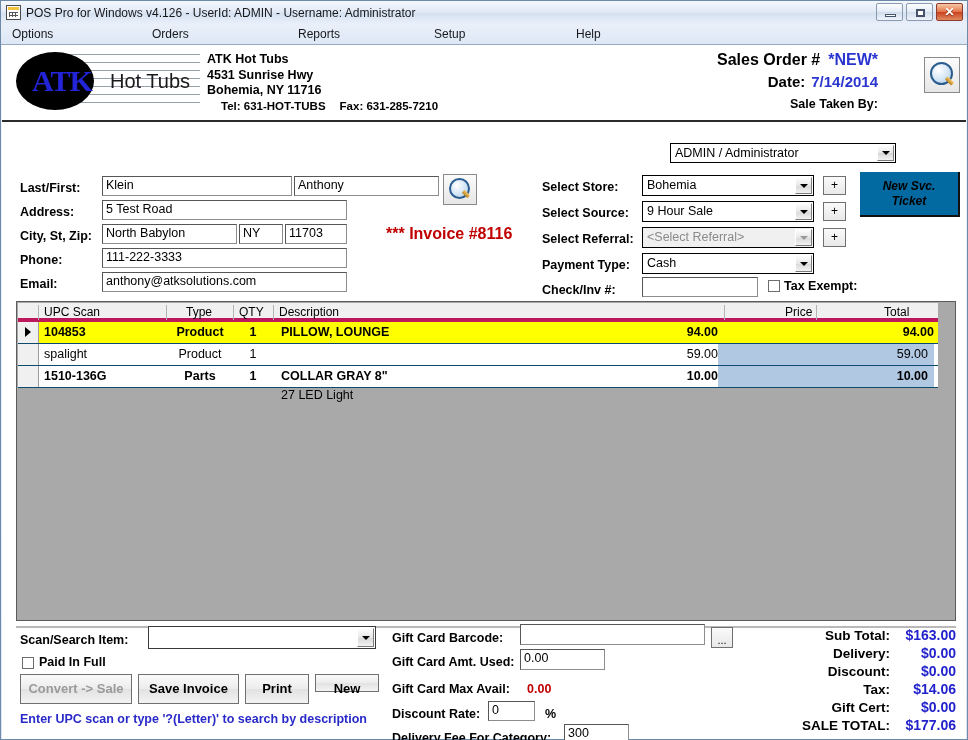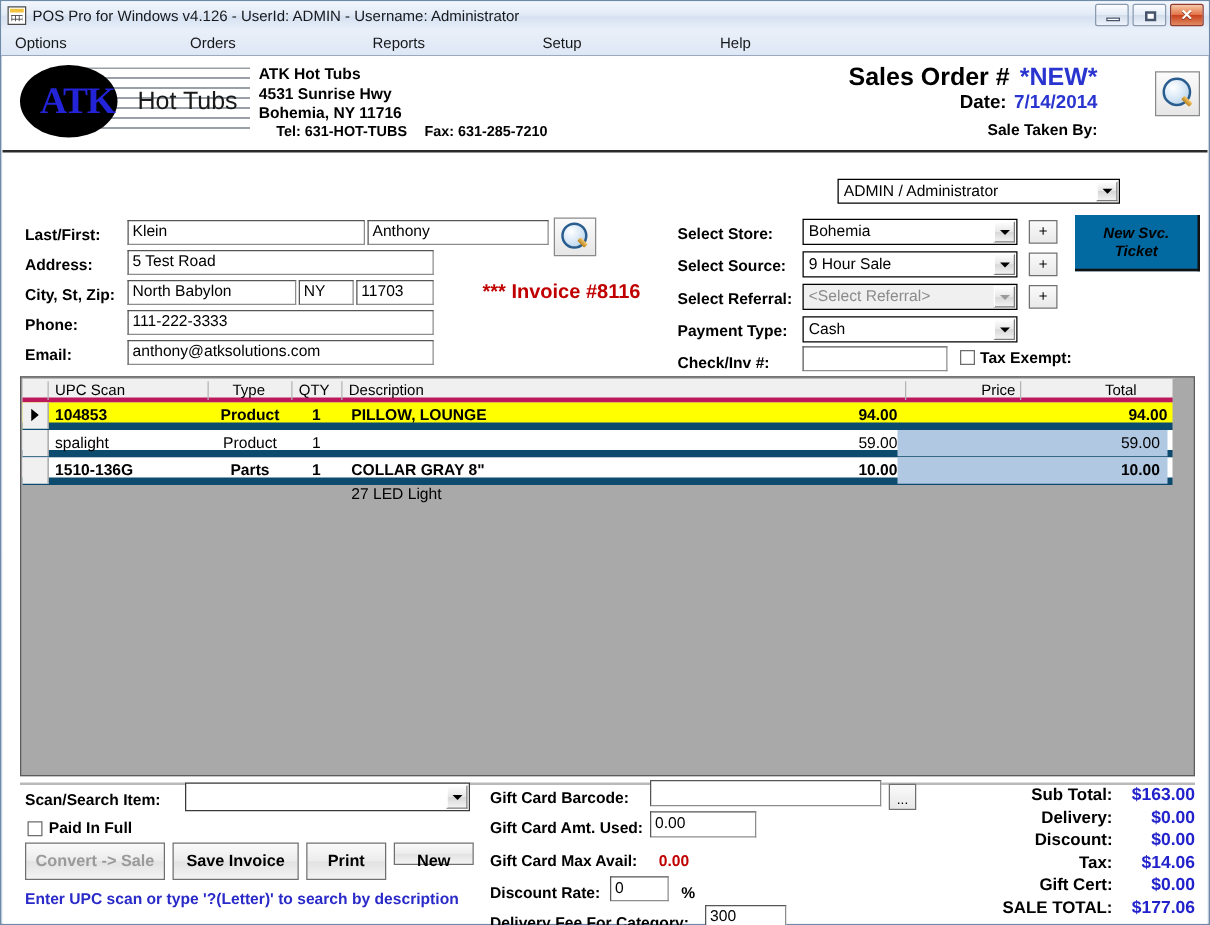--- a/index.html
+++ b/index.html
@@ -68,21 +68,21 @@
     background:repeating-linear-gradient(to bottom,#9aa0a8 0px,#9aa0a8 1px,transparent 1px,transparent 8px);}
   .logo-ell{position:absolute;left:6px;top:2px;width:78px;height:58px;border-radius:50%;background:#000;}
   .logo-atk{position:absolute;left:22px;top:16px;font-size:30px;font-weight:bold;color:#2323d8;
     font-family:"Liberation Serif",serif;letter-spacing:-1px;line-height:30px;}
   .logo-ht{position:absolute;left:100px;top:20px;font-size:20px;color:#1a1a1a;font-family:"Liberation Sans",sans-serif;}
 
   .store{position:absolute;left:205px;top:7px;font-size:12.5px;color:#000;line-height:15.5px;font-weight:bold;}
   .store .tel{font-size:11.5px;}
   .store .tel span{margin-left:14px;}
 
-  .so-label{position:absolute;right:88px;top:6px;font-size:20px;font-weight:bold;color:#000;white-space:nowrap;}
+  .so-label{position:absolute;right:88px;top:6px;font-size:16px;font-weight:bold;color:#000;white-space:nowrap;}
   .so-new{color:#2a35d0;margin-left:8px;}
   .dt-label{position:absolute;right:88px;top:28px;font-size:15px;font-weight:bold;color:#000;white-space:nowrap;}
   .dt-val{color:#2a35d0;margin-left:6px;}
   .hdr-search{position:absolute;right:6px;top:12px;width:36px;height:36px;
     background:linear-gradient(#fbfbfb,#e6e6e6);border:1px solid #8a8a8a;box-sizing:border-box;}
   .stb{position:absolute;right:88px;top:52px;font-size:12.5px;font-weight:bold;color:#000;white-space:nowrap;}
 
   .magn{position:relative;display:block;}
   .magn .ring{position:absolute;border:2px solid #2a5d8f;border-radius:50%;
     background:radial-gradient(circle at 35% 32%,#ffffff 0%,#dceaf7 45%,#a9cbe8 100%);}
@@ -122,21 +122,21 @@
   .chk{position:absolute;width:12px;height:12px;box-sizing:border-box;background:#fff;border:1px solid #6d6d6d;}
 
   
   .grid{position:absolute;left:14px;top:256px;width:940px;height:320px;
     background:#a9a9a9;border:1px solid #5b5b5b;box-sizing:border-box;}
   .grid-inner{position:absolute;left:1px;top:1px;width:922px;bottom:1px;background:#a9a9a9;}
   .ghead{position:absolute;left:0;top:0;width:922px;height:19px;background:#f0f0f0;
     border-bottom:4px solid #be185d;box-sizing:border-box;}
   .gh{position:absolute;top:2px;font-size:12px;color:#000;font-weight:normal;white-space:nowrap;}
   .gsep{position:absolute;top:2px;width:1px;height:15px;background:#b4b4b4;}
-  .grow{position:absolute;left:0;width:922px;height:22px;border-bottom:6px solid #0c4a6e;box-sizing:border-box;}
+  .grow{position:absolute;left:0;width:922px;height:22px;border-bottom:1px solid #0c4a6e;box-sizing:border-box;}
   .grow .selbar{position:absolute;left:0;top:0;width:21px;height:21px;background:#f0f0f0;border-right:1px solid #9b9b9b;box-sizing:border-box;}
   .grow .selbar .arrow{position:absolute;left:7px;top:5px;border-left:6px solid #000;border-top:5px solid transparent;border-bottom:5px solid transparent;}
   .cell{position:absolute;top:0;height:21px;line-height:21px;font-size:12.5px;color:#000;overflow:hidden;white-space:nowrap;box-sizing:border-box;}
   .cell.bold{font-weight:bold;}
   .cell.right{text-align:right;}
   .cell.center{text-align:center;}
   .grid-scroll{position:absolute;right:1px;top:1px;bottom:1px;width:16px;background:#a9a9a9;}
 
   
   .sep{position:absolute;left:14px;top:581px;width:940px;height:2px;background:#b9b9b9;}

